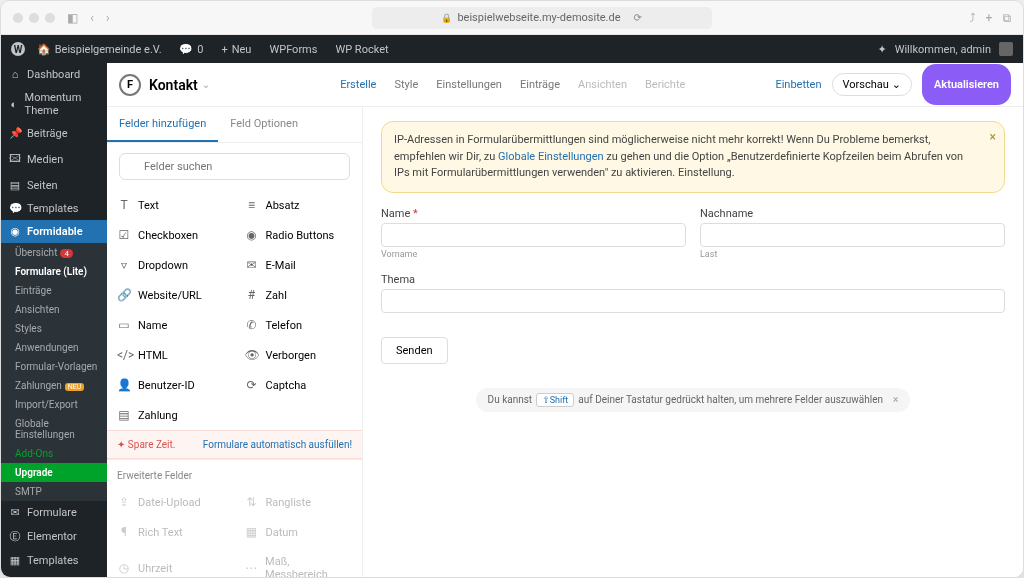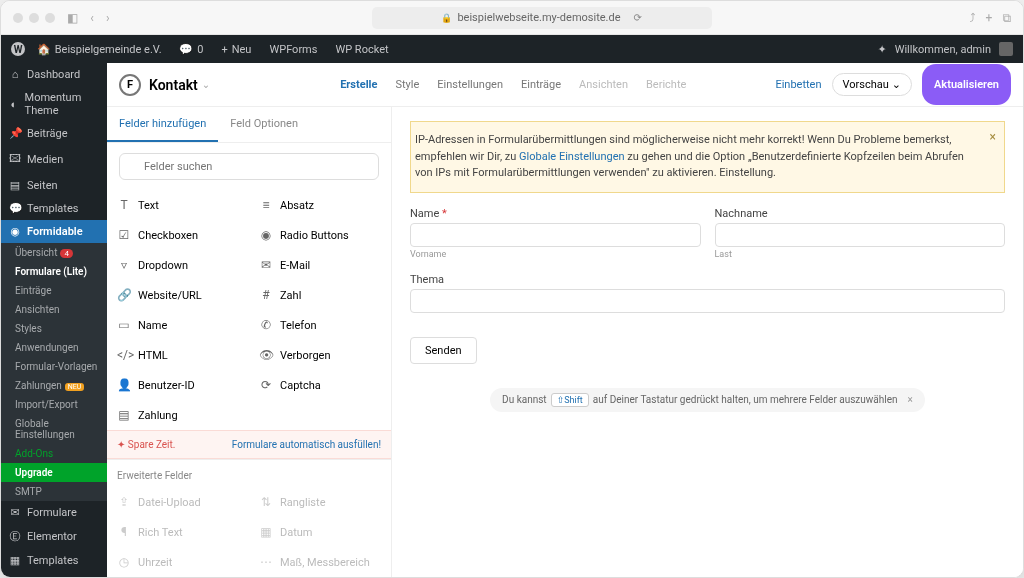--- a/index.html
+++ b/index.html
@@ -35,47 +35,47 @@
 .wp-sidebar .badge-num { background: #d63638; color: #fff; border-radius: 8px; padding: 0 4px; font-size: 8px; margin-left: 3px; }
 .wp-sidebar .badge-new { background: #f0a020; color: #fff; border-radius: 3px; padding: 0 3px; font-size: 7px; margin-left: 3px; }
 .wp-sidebar .ico { width: 12px; text-align: center; font-size: 11px; }
 
 .content { flex: 1; background: #fff; display: flex; flex-direction: column; overflow: hidden; }
 .builder-header { height: 44px; border-bottom: 1px solid #eee; display: flex; align-items: center; padding: 0 12px; }
 .builder-header .frm-logo { width: 22px; height: 22px; border-radius: 50%; border: 2px solid #777; display: flex; align-items: center; justify-content: center; font-size: 11px; font-weight: bold; margin-right: 8px; }
 .builder-header .title { font-size: 14px; font-weight: 600; }
 .builder-header .chev { color: #aaa; margin-left: 4px; font-size: 10px; }
 .builder-header .tabs { display: flex; gap: 18px; margin-left: 130px; font-size: 11px; color: #777; }
-.builder-header .tabs .tab.active { color: #2271b1; font-weight: 700; }
+.builder-header .tabs .tab.active { color: #2271b1; font-weight: 400; }
 .builder-header .tabs .tab.muted { color: #bbb; }
 .builder-header .actions { margin-left: auto; display: flex; align-items: center; gap: 10px; font-size: 11px; }
 .builder-header .btn-embed { color: #2271b1; }
 .builder-header .btn-preview { border: 1px solid #ddd; border-radius: 14px; padding: 4px 10px; display: flex; align-items: center; gap: 3px; }
 .builder-header .btn-update { background: #8b5cf6; color: #fff; border-radius: 14px; padding: 14px 12px; font-weight: 600; }
 
 .builder-body { flex: 1; display: flex; overflow: hidden; }
-.field-panel { width: 285px; border-right: 1px solid #eee; display: flex; flex-direction: column; overflow-y: auto; }
+.field-panel { width: 256px; border-right: 1px solid #eee; display: flex; flex-direction: column; overflow-y: auto; }
 .field-tabs { display: flex; border-bottom: 1px solid #eee; font-size: 11px; }
 .field-tabs .ftab { padding: 10px 12px; color: #888; }
 .field-tabs .ftab.active { color: #2271b1; border-bottom: 2px solid #2271b1; }
 .search-row { padding: 10px 12px; }
 .search-inp { width: 100%; border: 1px solid #ddd; border-radius: 6px; padding: 6px 8px 6px 24px; font-size: 11px; color: #666; position: relative; }
 .search-wrap { position: relative; }
 .search-wrap::before { content: "⌕"; position: absolute; left: 8px; top: 4px; color: #aaa; font-size: 13px; }
 .fields-grid { display: grid; grid-template-columns: 1fr 1fr; font-size: 11px; }
 .fields-grid .fitem { padding: 8px 10px; display: flex; align-items: center; gap: 7px; cursor: pointer; }
 .fields-grid .fitem.muted { color: #bbb; }
 .fields-grid .fico { width: 14px; text-align: center; font-size: 12px; color: #666; }
 .fields-grid .fitem.muted .fico { color: #ccc; }
 .promo-row { grid-column: 1 / -1; background: #fef4f2; padding: 8px 10px; display: flex; justify-content: space-between; font-size: 10px; color: #d9534f; border-top: 1px solid #fadbd6; border-bottom: 1px solid #fadbd6; }
 .promo-row .link { color: #2271b1; }
 .section-label { grid-column: 1 / -1; padding: 10px 10px 6px; font-size: 10px; color: #888; border-top: 1px solid #eee; }
 
 .canvas { flex: 1; padding: 14px 18px; overflow-y: auto; font-size: 11px; color: #444; }
-.notice { background: #fff8e5; border: 1px solid #f0d88c; border-radius: 0; padding: 10px 26px 10px 4px; line-height: 1.5; position: relative; margin-bottom: 14px; }
+.notice { background: #fff8e5; border: 1px solid #f0d88c; border-radius: 12px; padding: 10px 26px 10px 12px; line-height: 1.5; position: relative; margin-bottom: 14px; }
 .notice .glink { color: #2271b1; }
 .notice .close { position: absolute; right: 8px; top: 6px; color: #a58c3e; cursor: pointer; font-size: 12px; }
 .form-row { display: flex; gap: 14px; margin-bottom: 14px; }
 .form-col { flex: 1; }
 .flabel { font-size: 11px; color: #444; margin-bottom: 3px; display: block; }
 .flabel .req { color: #d63638; }
 .finput { width: 100%; border: 1px solid #ddd; border-radius: 4px; height: 24px; background: #fff; }
 .fsub { font-size: 9px; color: #999; margin-top: 2px; }
 .ftextarea { width: 100%; border: 1px solid #ddd; border-radius: 4px; height: 78px; background: #fff; resize: vertical; }
 .submit-btn { border: 1px solid #ddd; border-radius: 4px; padding: 6px 14px; background: #fff; font-size: 11px; margin-top: 10px; }

